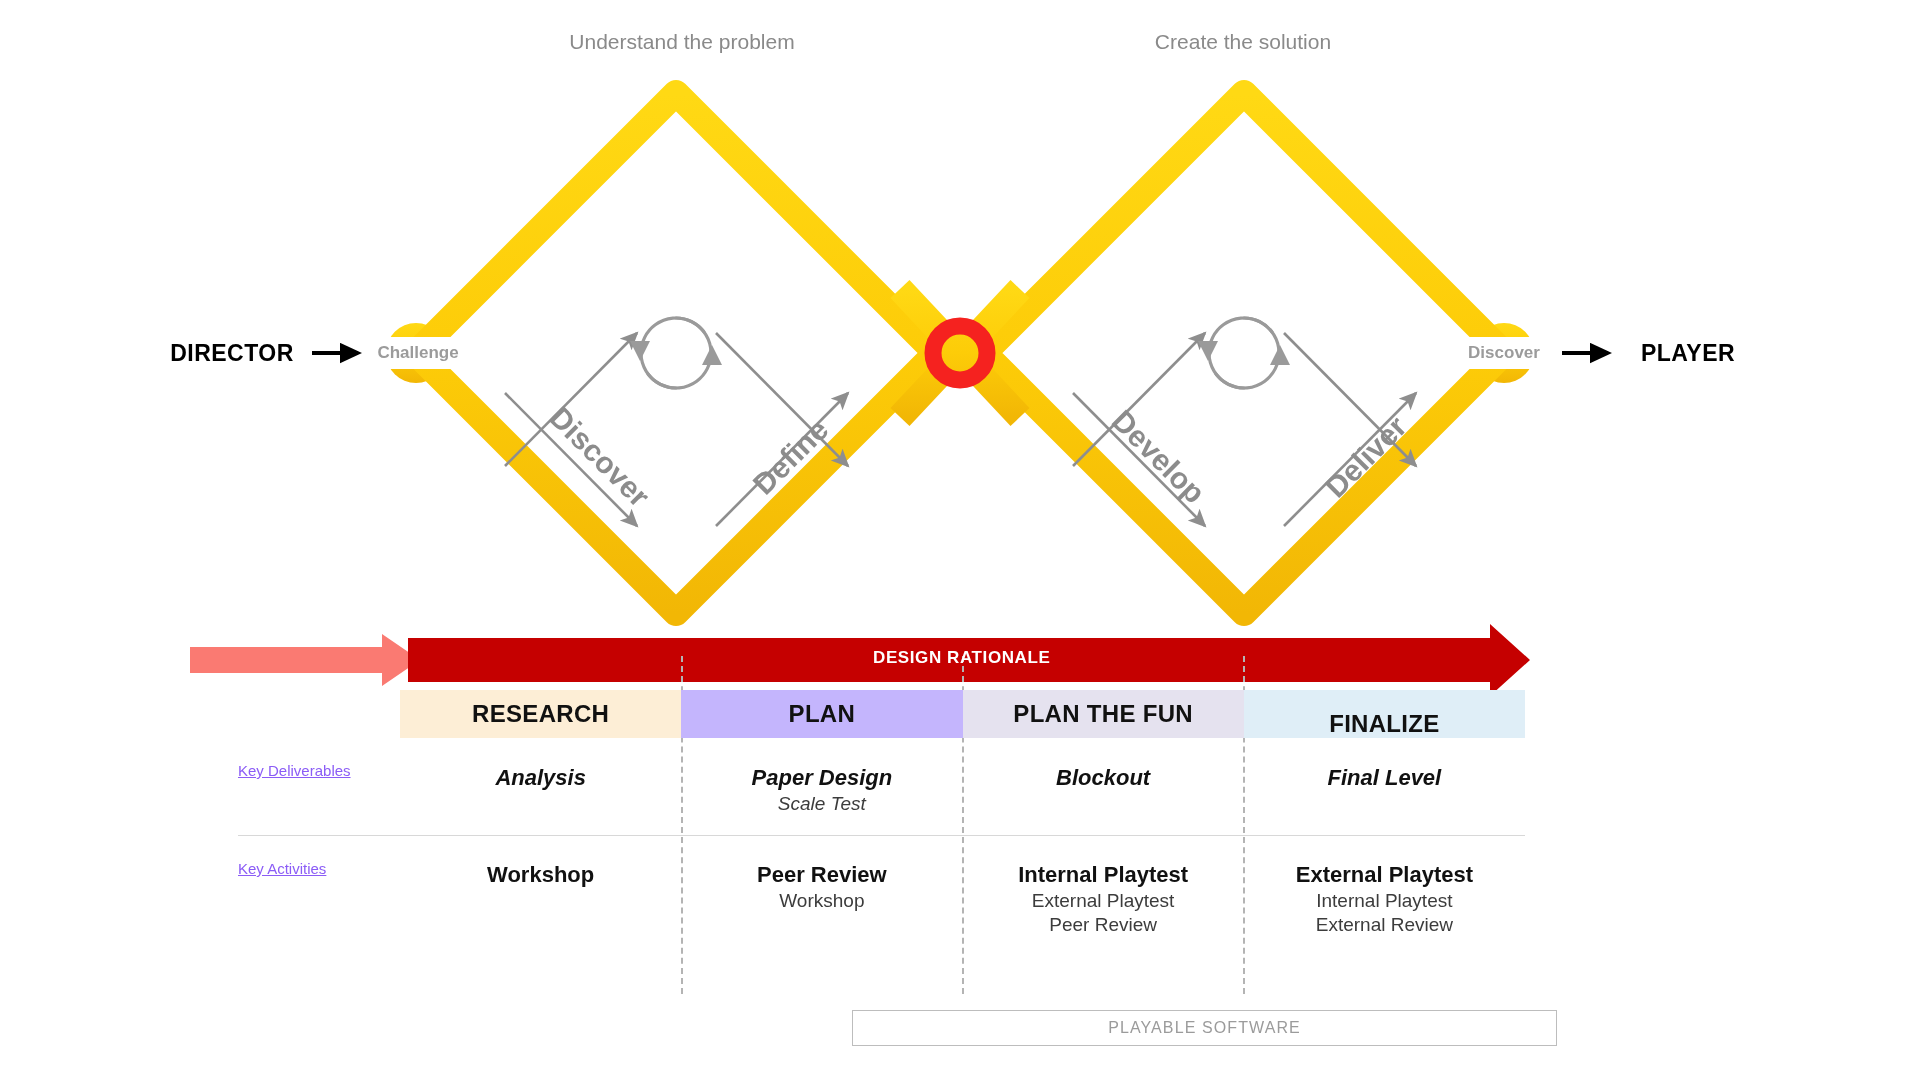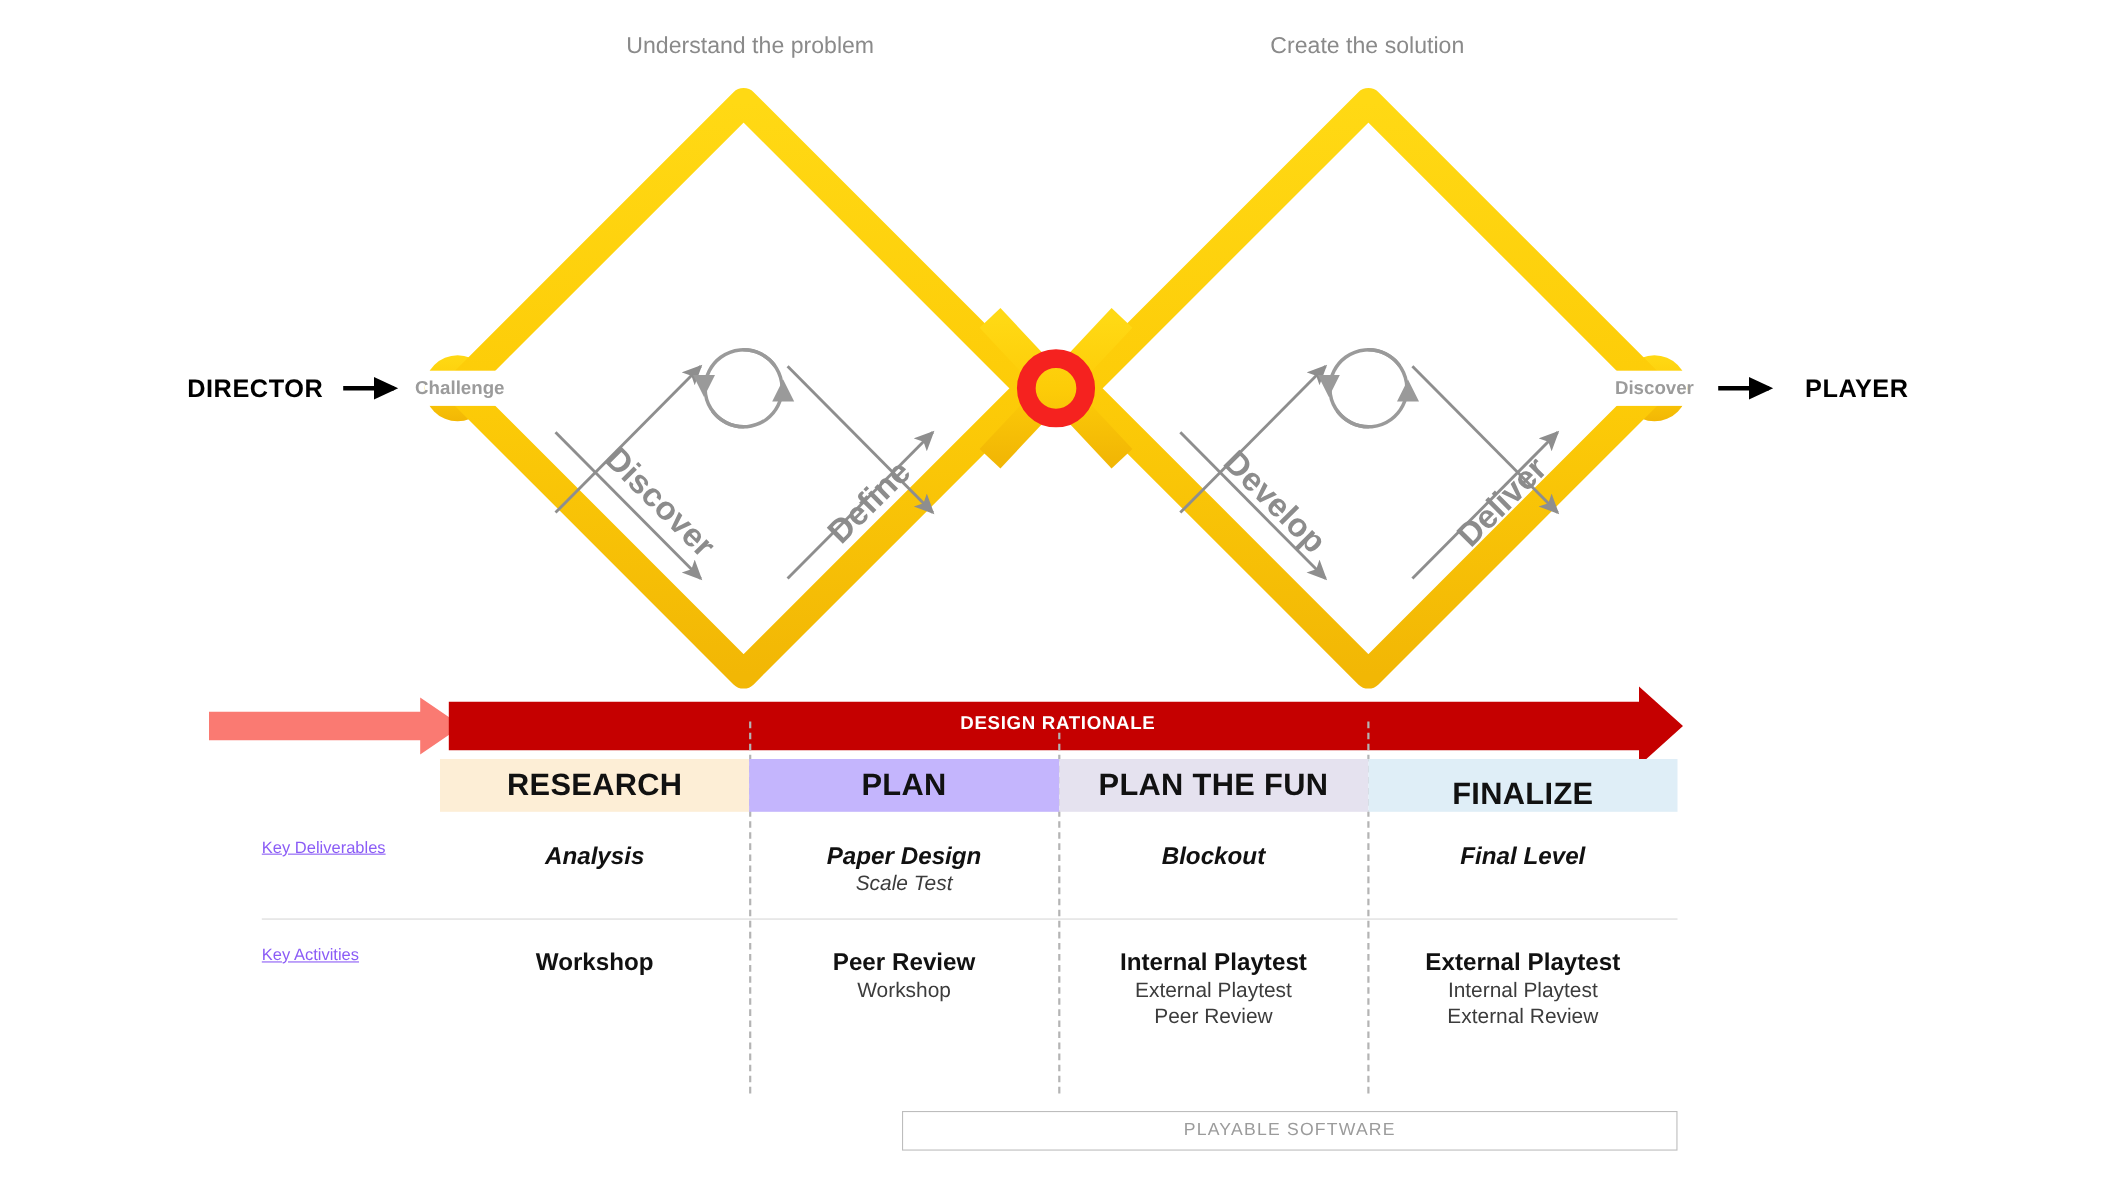--- a/index.html
+++ b/index.html
@@ -68,21 +68,21 @@
     left: 400px; top: 690px;
     width: 1125px; height: 48px;
     display: flex;
     z-index: 3;
   }
   .phase-cell {
     flex: 1 1 0;
     display: flex;
     align-items: center;
     justify-content: center;
-    font-size: 28px;
+    font-size: 24px;
     font-weight: 700;
     color: #111;
     letter-spacing: 0.3px;
     white-space: nowrap;
   }
 
   
   .row-label {
     position: absolute;
     font-size: 15px;
@@ -128,21 +128,21 @@
   .vsep {
     position: absolute;
     width: 0;
     border-left: 2px dashed #b4b4b4;
     z-index: 2;
   }
 
   
   #playable {
     position: absolute;
-    left: 820px; top: 1010px;
+    left: 852px; top: 1010px;
     width: 705px; height: 36px;
     border: 1px solid #bdbdbd;
     background: #ffffff;
     display: flex;
     align-items: center;
     justify-content: center;
     font-size: 16px;
     color: #9b9b9b;
     letter-spacing: 1.1px;
     z-index: 3;

